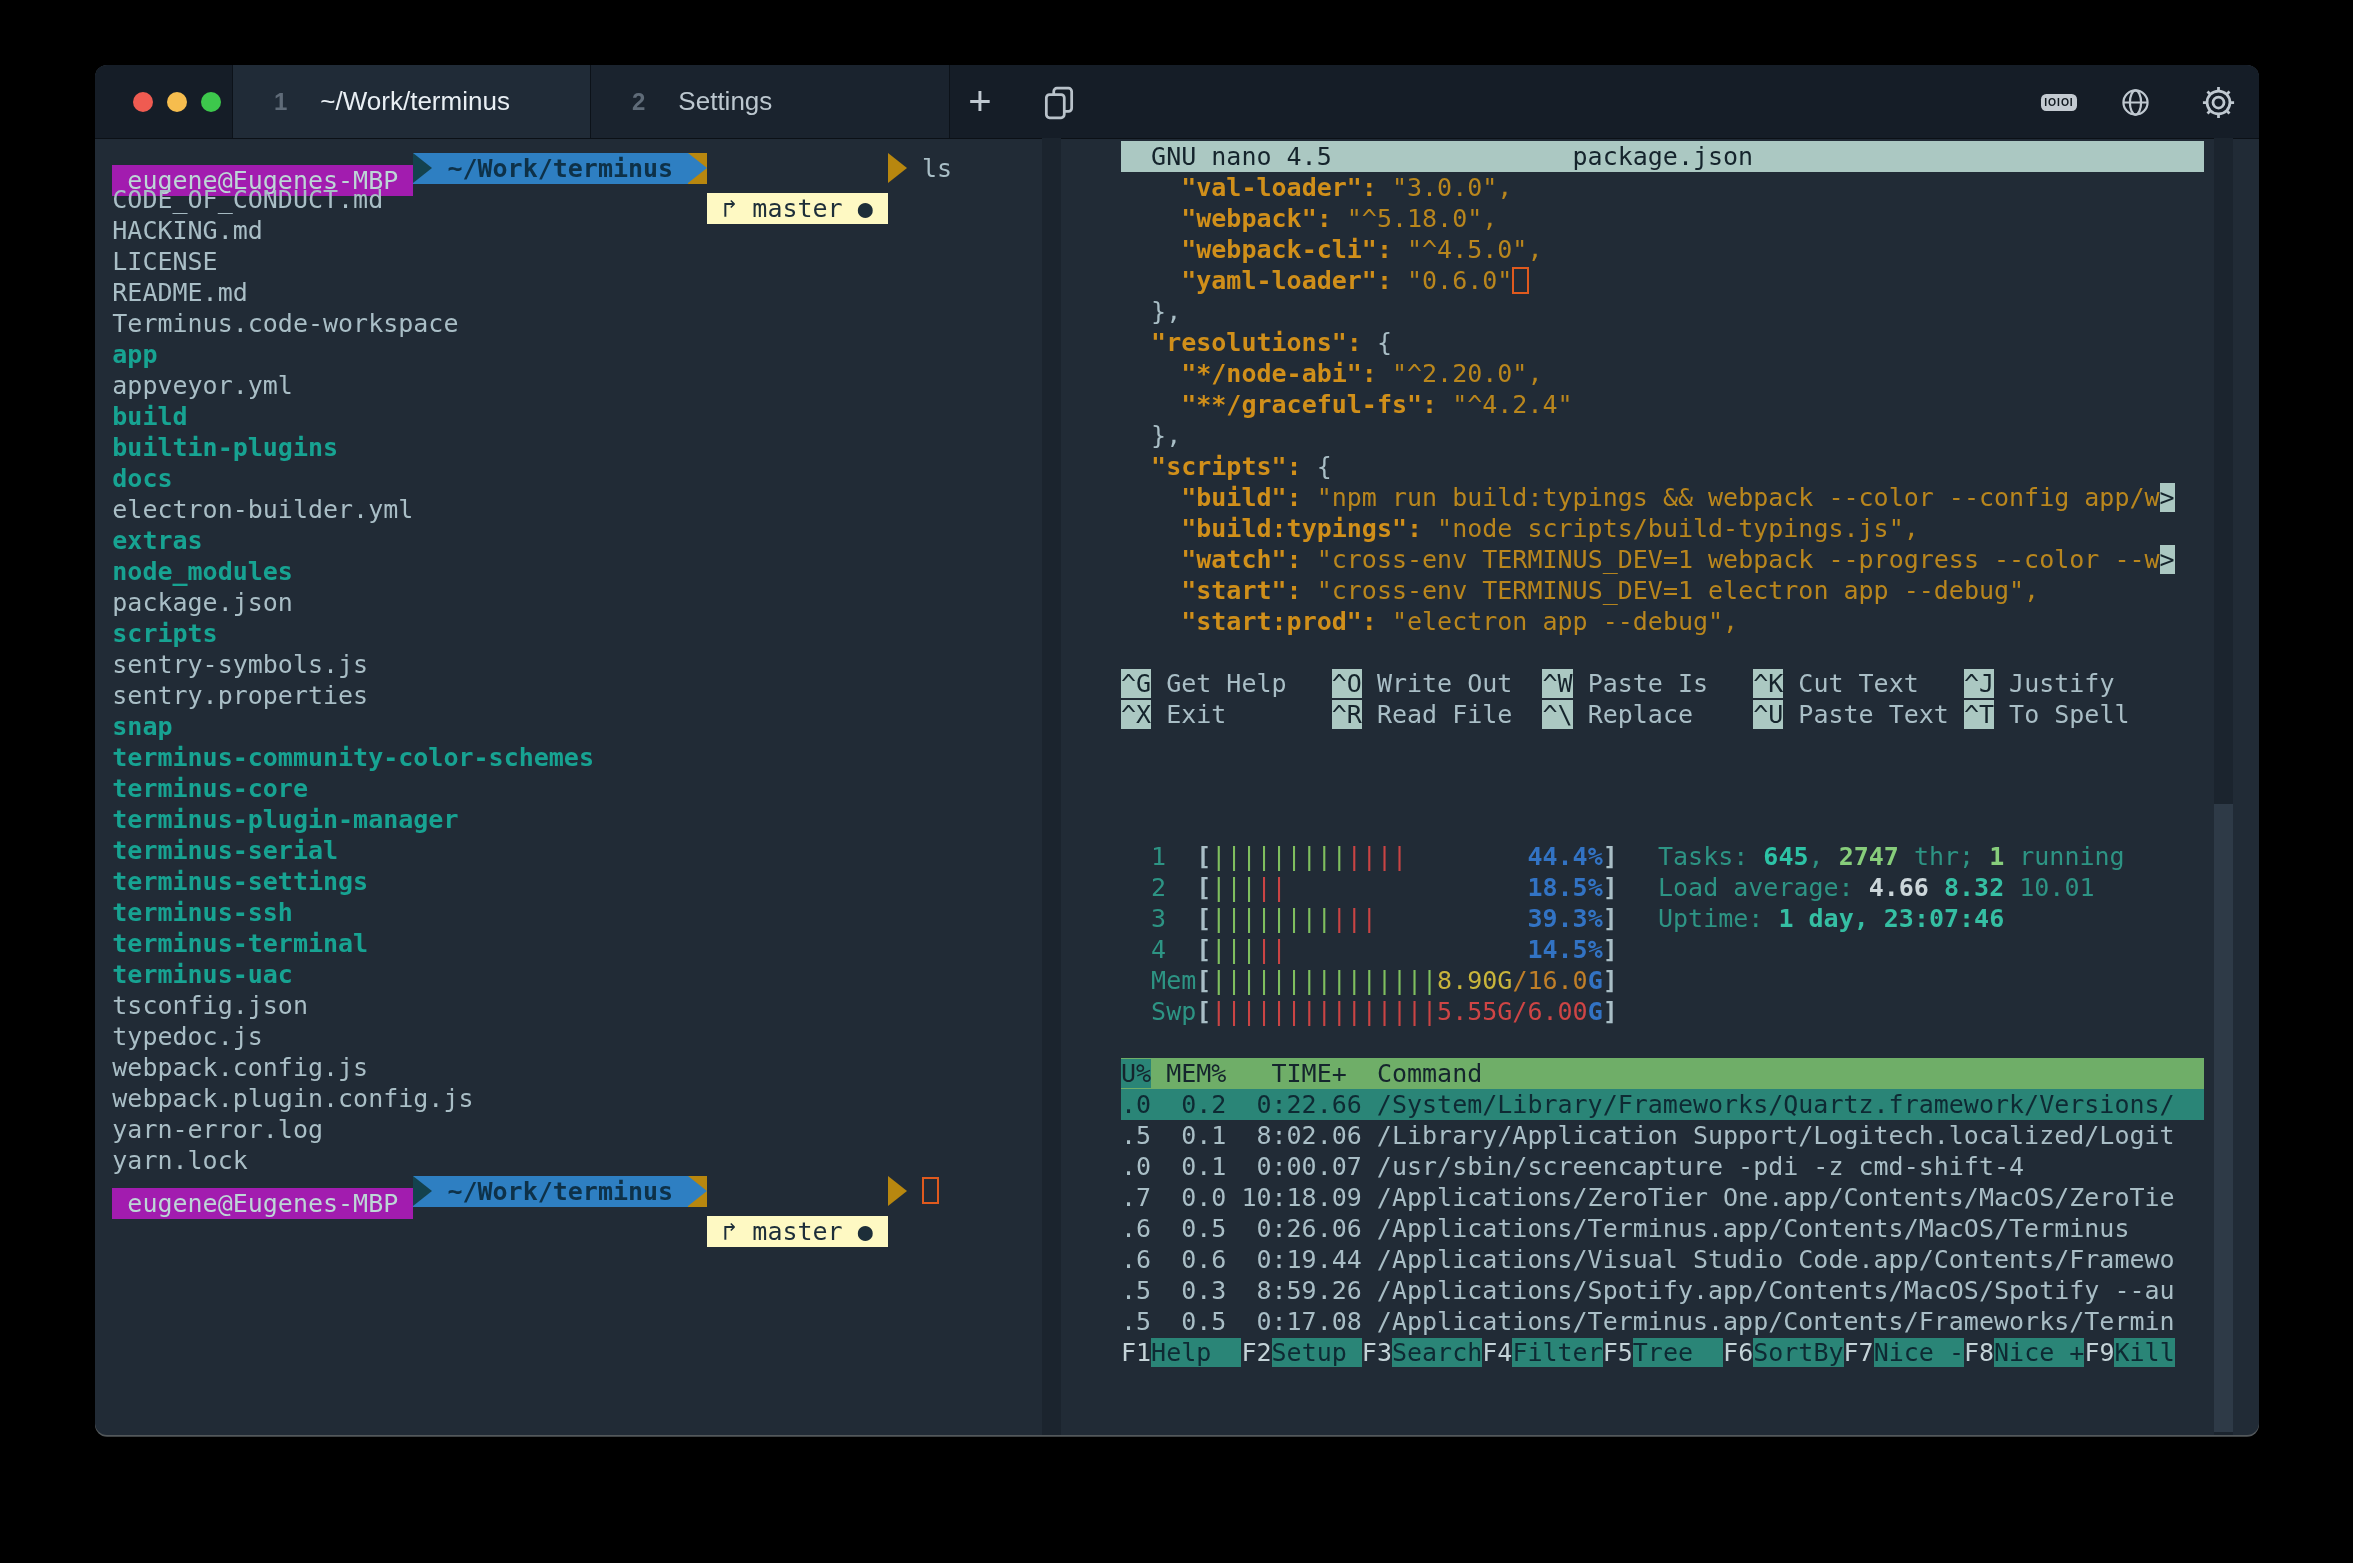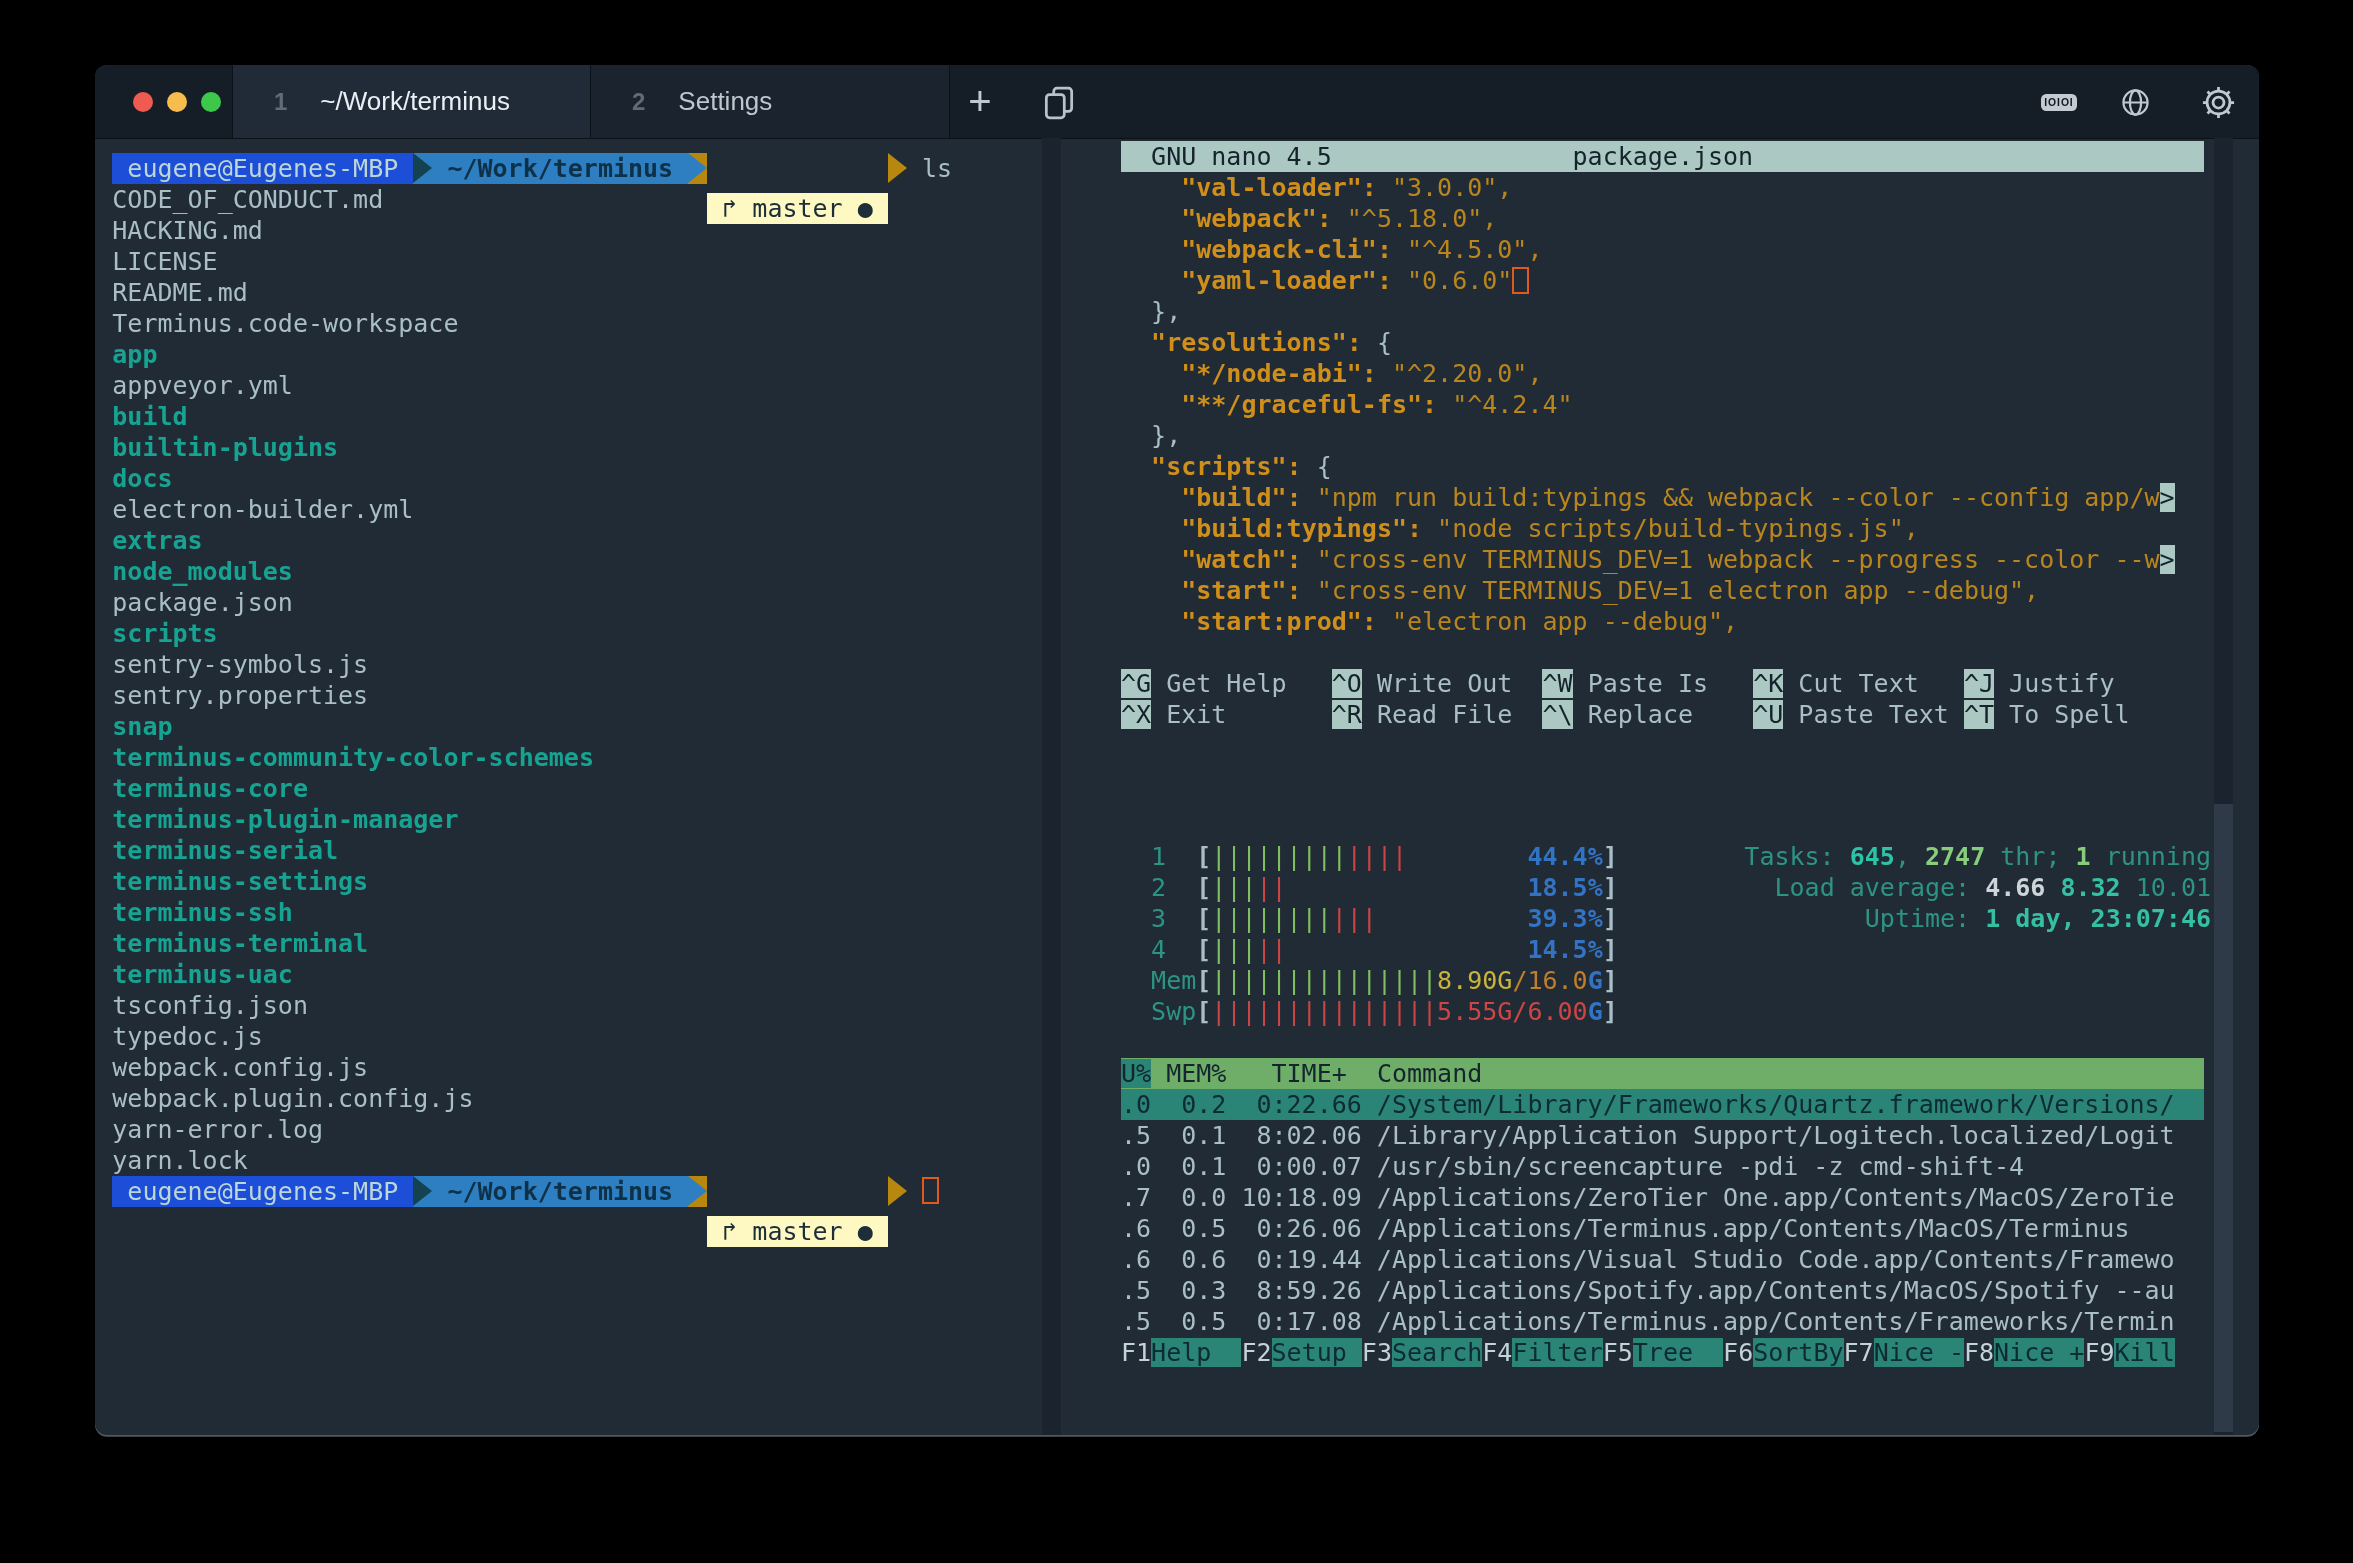--- a/index.html
+++ b/index.html
@@ -28,21 +28,21 @@
                border-radius:5.2px;color:#10181f;font-size:10.4px;font-weight:bold;
                display:flex;align-items:center;justify-content:center;letter-spacing:0.9px;}
   .globebtn{position:absolute;left:2025px;top:21.6px;width:31px;height:31px;}
   .gearbtn{position:absolute;left:2107px;top:21px;width:33px;height:33px;}
   
   .term{position:absolute;font:25px/31px "DejaVu Sans Mono", monospace;color:#a9bec6;}
   .tline{white-space:pre;height:31px;}
   #left-term{left:0;top:73px;width:942px;padding:14.7px 0 0 17.3px;}
   #nano{left:1026px;top:73px;width:1083px;padding-top:3px;}
   #htop{left:1026px;top:776px;width:1083px;}
-  #htop-info{left:1563px;top:776px;width:553px;text-align:right;}
+  #htop-info{left:1563px;top:776px;width:553px;}
   
   .scrolltrack{position:absolute;top:73px;bottom:0;width:19px;background:#1b242e;}
   .track-left{left:947px;} .track-right{left:2119px;}
   .scrollthumb{position:absolute;left:2119px;top:739px;bottom:3.5px;width:19px;background:#2e3a47;}
   
   .dir{color:#17a392;font-weight:bold;}
   .nk{color:#d08f1a;font-weight:bold;}
   .nv{color:#b9861d;}
   .nbar{background:#abc8c2;color:#15242c;}
   .cont{background:#abc8c2;color:#15242c;}
@@ -60,21 +60,21 @@
   .my{color:#c9b53b;}
   .mo{color:#c07f28;}
   .mb{color:#3273c4;font-weight:bold;}
   .lhdr{background:#6fae68;color:#15252d;}
   .sort{background:#2a8577;}
   .lsel{background:#2a8577;color:#0e2a33;}
   .fk{color:#c4d3d8;}
   .fv{background:#2a8577;color:#0e2a33;}
   
   .p1,.p2,.p3{display:inline-block;height:31px;line-height:31px;vertical-align:top;}
-  .p1{background:#1d4ed8;color:#bdd6d6;}
+  .p1{background:#a21caf;color:#bdd6d6;margin-top:12px;}
   .p2{background:#2e7fc2;color:#0e3148;font-weight:bold;}
   .p3{background:#fef9c3;color:#1d2e39;font-weight:normal;margin-top:40px;}
   .a1,.a2,.a3{display:inline-block;height:31px;width:19px;position:relative;vertical-align:top;}
   .a1{background:#2e7fc2;} .a2{background:#b8870f;} .a3{background:transparent;}
   .a1::before,.a2::before,.a3::before{content:"";position:absolute;left:0;top:0;
       border-top:15.6px solid transparent;border-bottom:15.6px solid transparent;}
   .a1::before{border-left:19px solid #14424e;}
   .a2::before{border-left:19px solid #2e7fc2;}
   .a3::before{border-left:19px solid #b8870f;}
   .cur{display:inline-block;width:13px;height:23px;border:2.6px solid #df5a1e;vertical-align:middle;margin-bottom:3.5px;}

